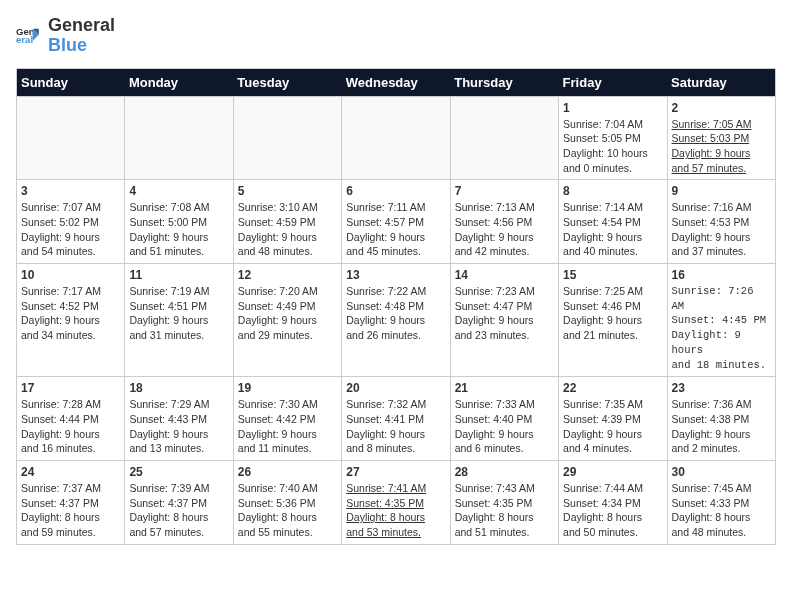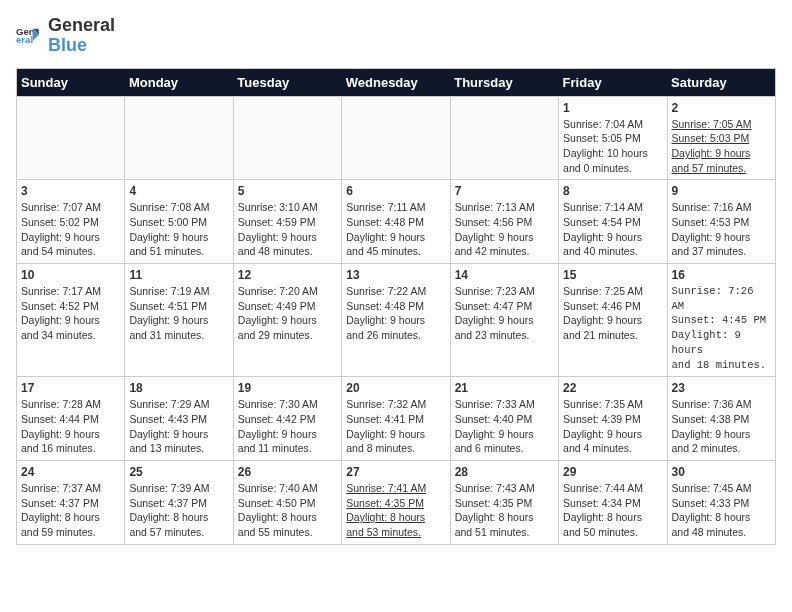--- a/index.html
+++ b/index.html
@@ -146,21 +146,21 @@
         <td>
           <div class="day-number">5</div>
           <div class="day-info" style="white-space: pre-line;">Sunrise: 3:10 AM
 Sunset: 4:59 PM
 Daylight: 9 hours
 and 48 minutes.</div>
         </td>
         <td>
           <div class="day-number">6</div>
           <div class="day-info" style="white-space: pre-line;">Sunrise: 7:11 AM
-Sunset: 4:48 PM
+Sunset: 4:57 PM
 Daylight: 9 hours
 and 45 minutes.</div>
         </td>
         <td>
           <div class="day-number">7</div>
           <div class="day-info" style="white-space: pre-line;">Sunrise: 7:13 AM
 Sunset: 4:56 PM
 Daylight: 9 hours
 and 42 minutes.</div>
         </td>
@@ -292,21 +292,21 @@
         <td>
           <div class="day-number">25</div>
           <div class="day-info" style="white-space: pre-line;">Sunrise: 7:39 AM
 Sunset: 4:37 PM
 Daylight: 8 hours
 and 57 minutes.</div>
         </td>
         <td>
           <div class="day-number">26</div>
           <div class="day-info" style="white-space: pre-line;">Sunrise: 7:40 AM
-Sunset: 4:50 PM
+Sunset: 5:36 PM
 Daylight: 8 hours
 and 55 minutes.</div>
         </td>
         <td>
           <div class="day-number">27</div>
           <div class="day-info" style="white-space: pre-line; text-decoration: underline;">Sunrise: 7:41 AM
 Sunset: 4:35 PM
 Daylight: 8 hours
 and 53 minutes.</div>
         </td>

